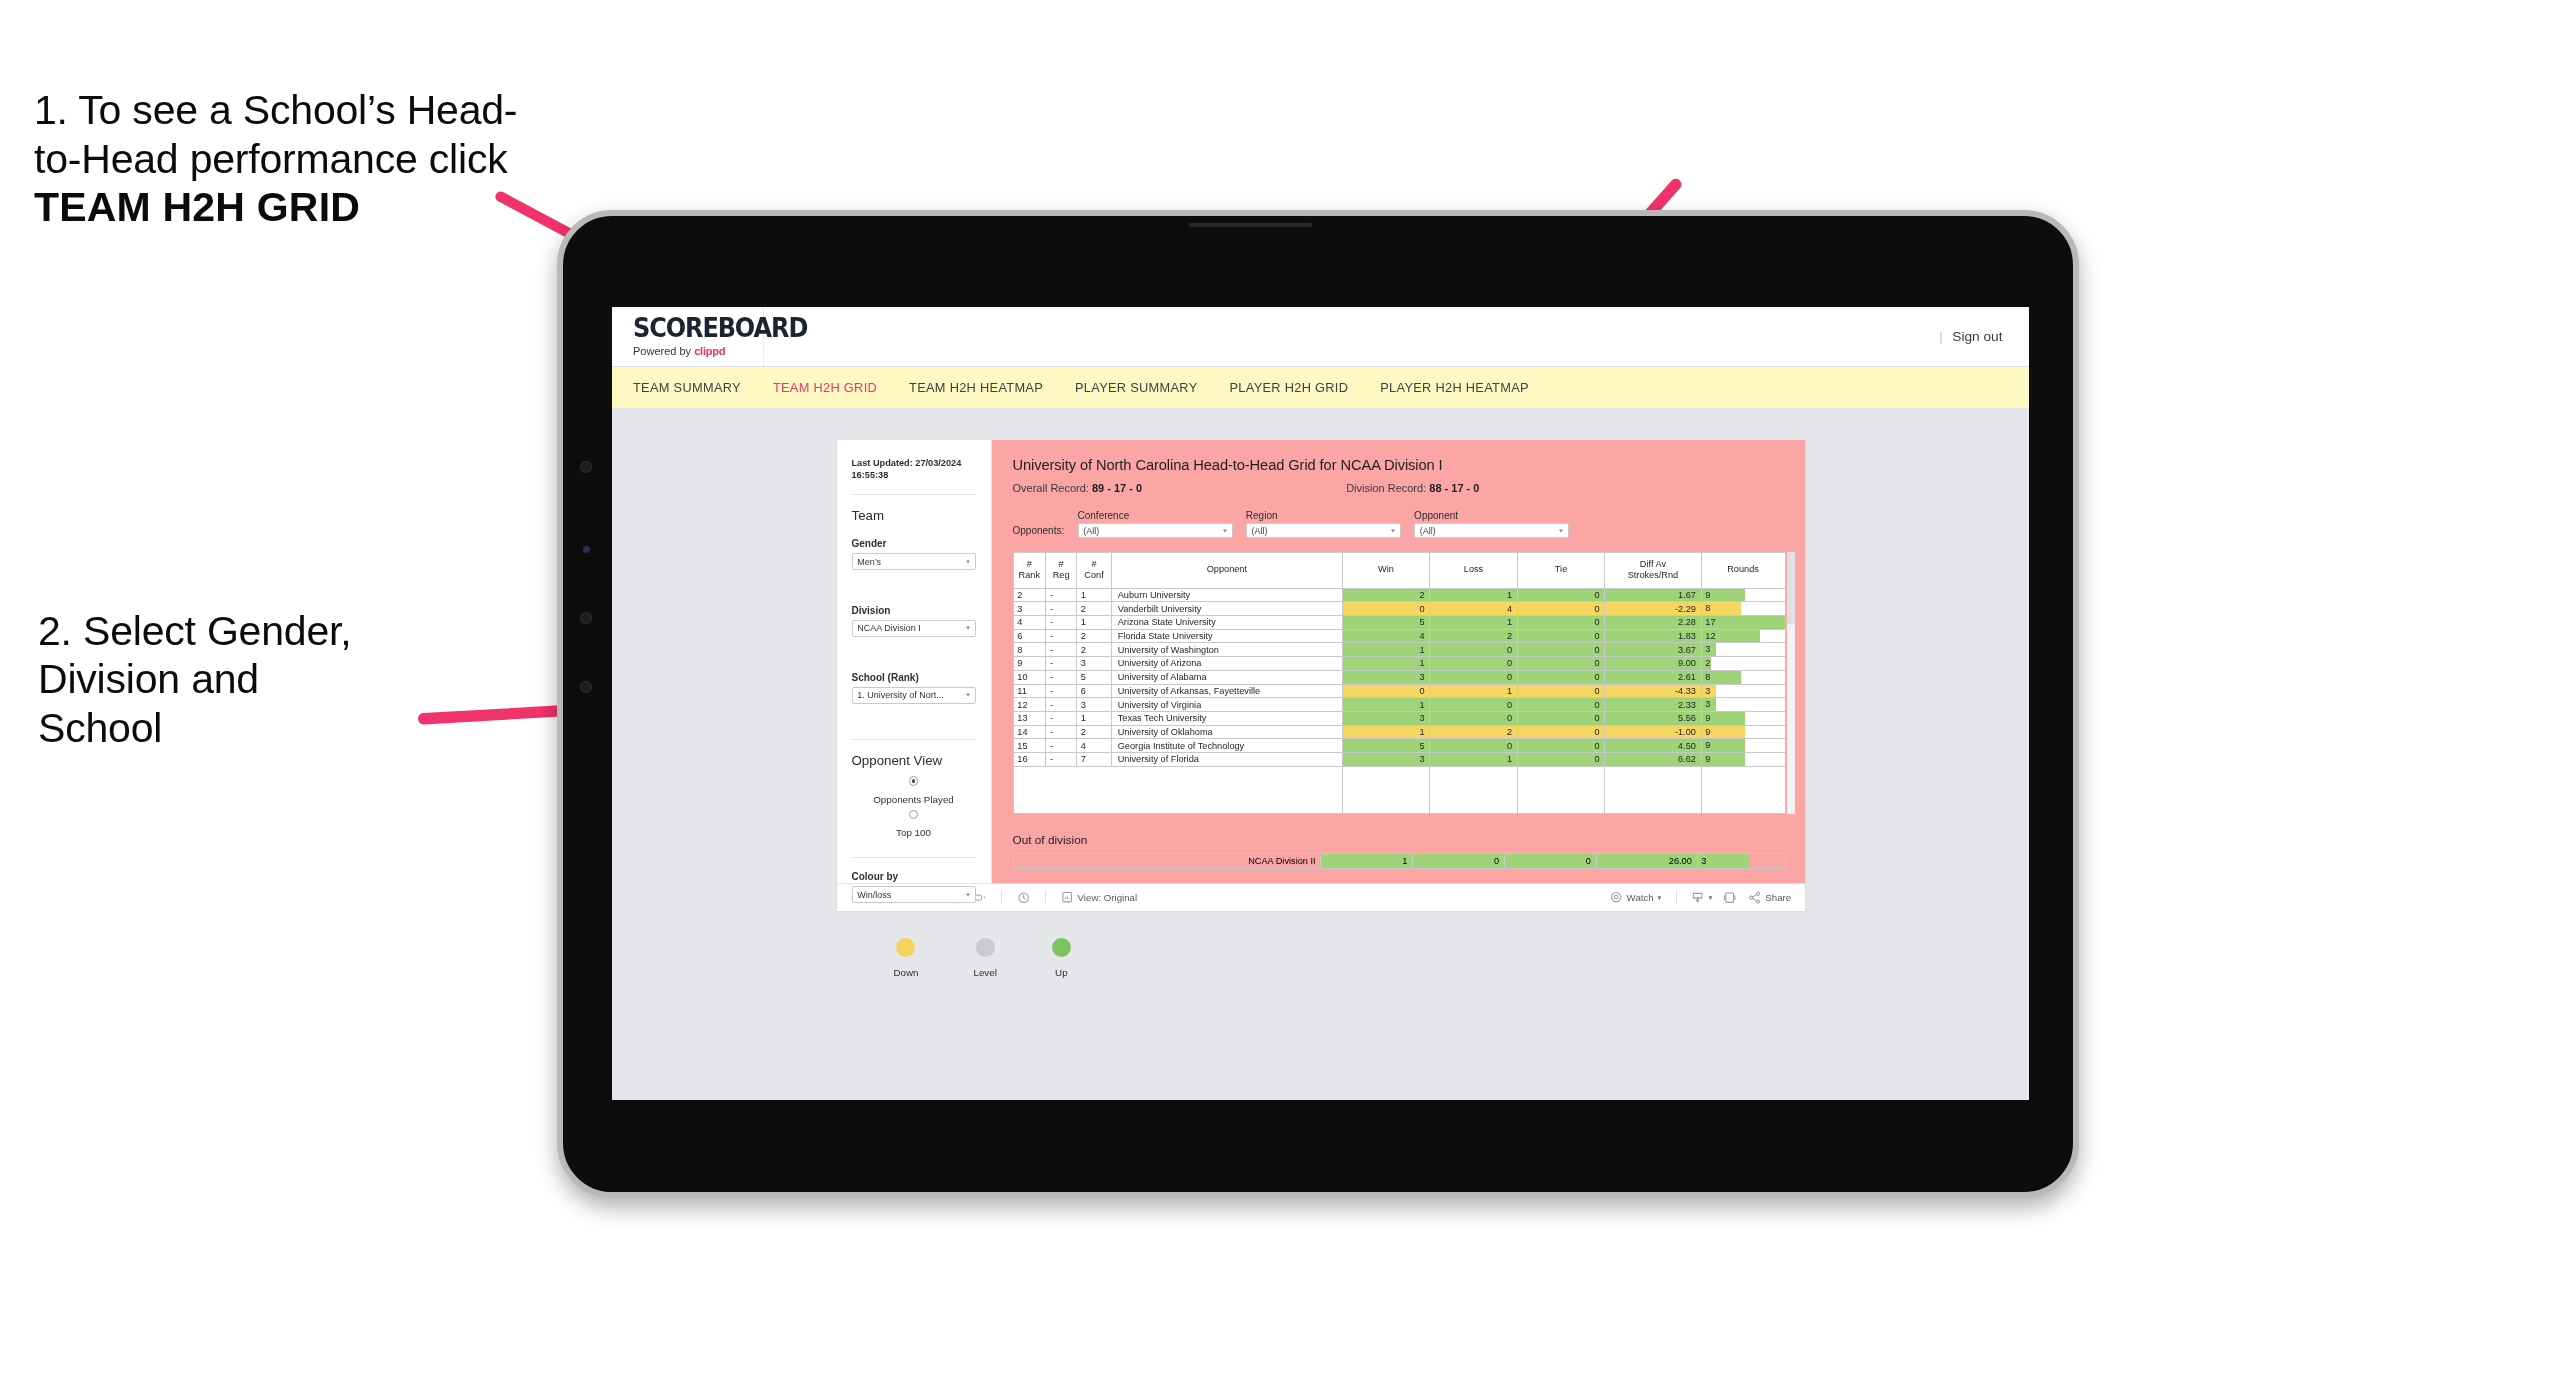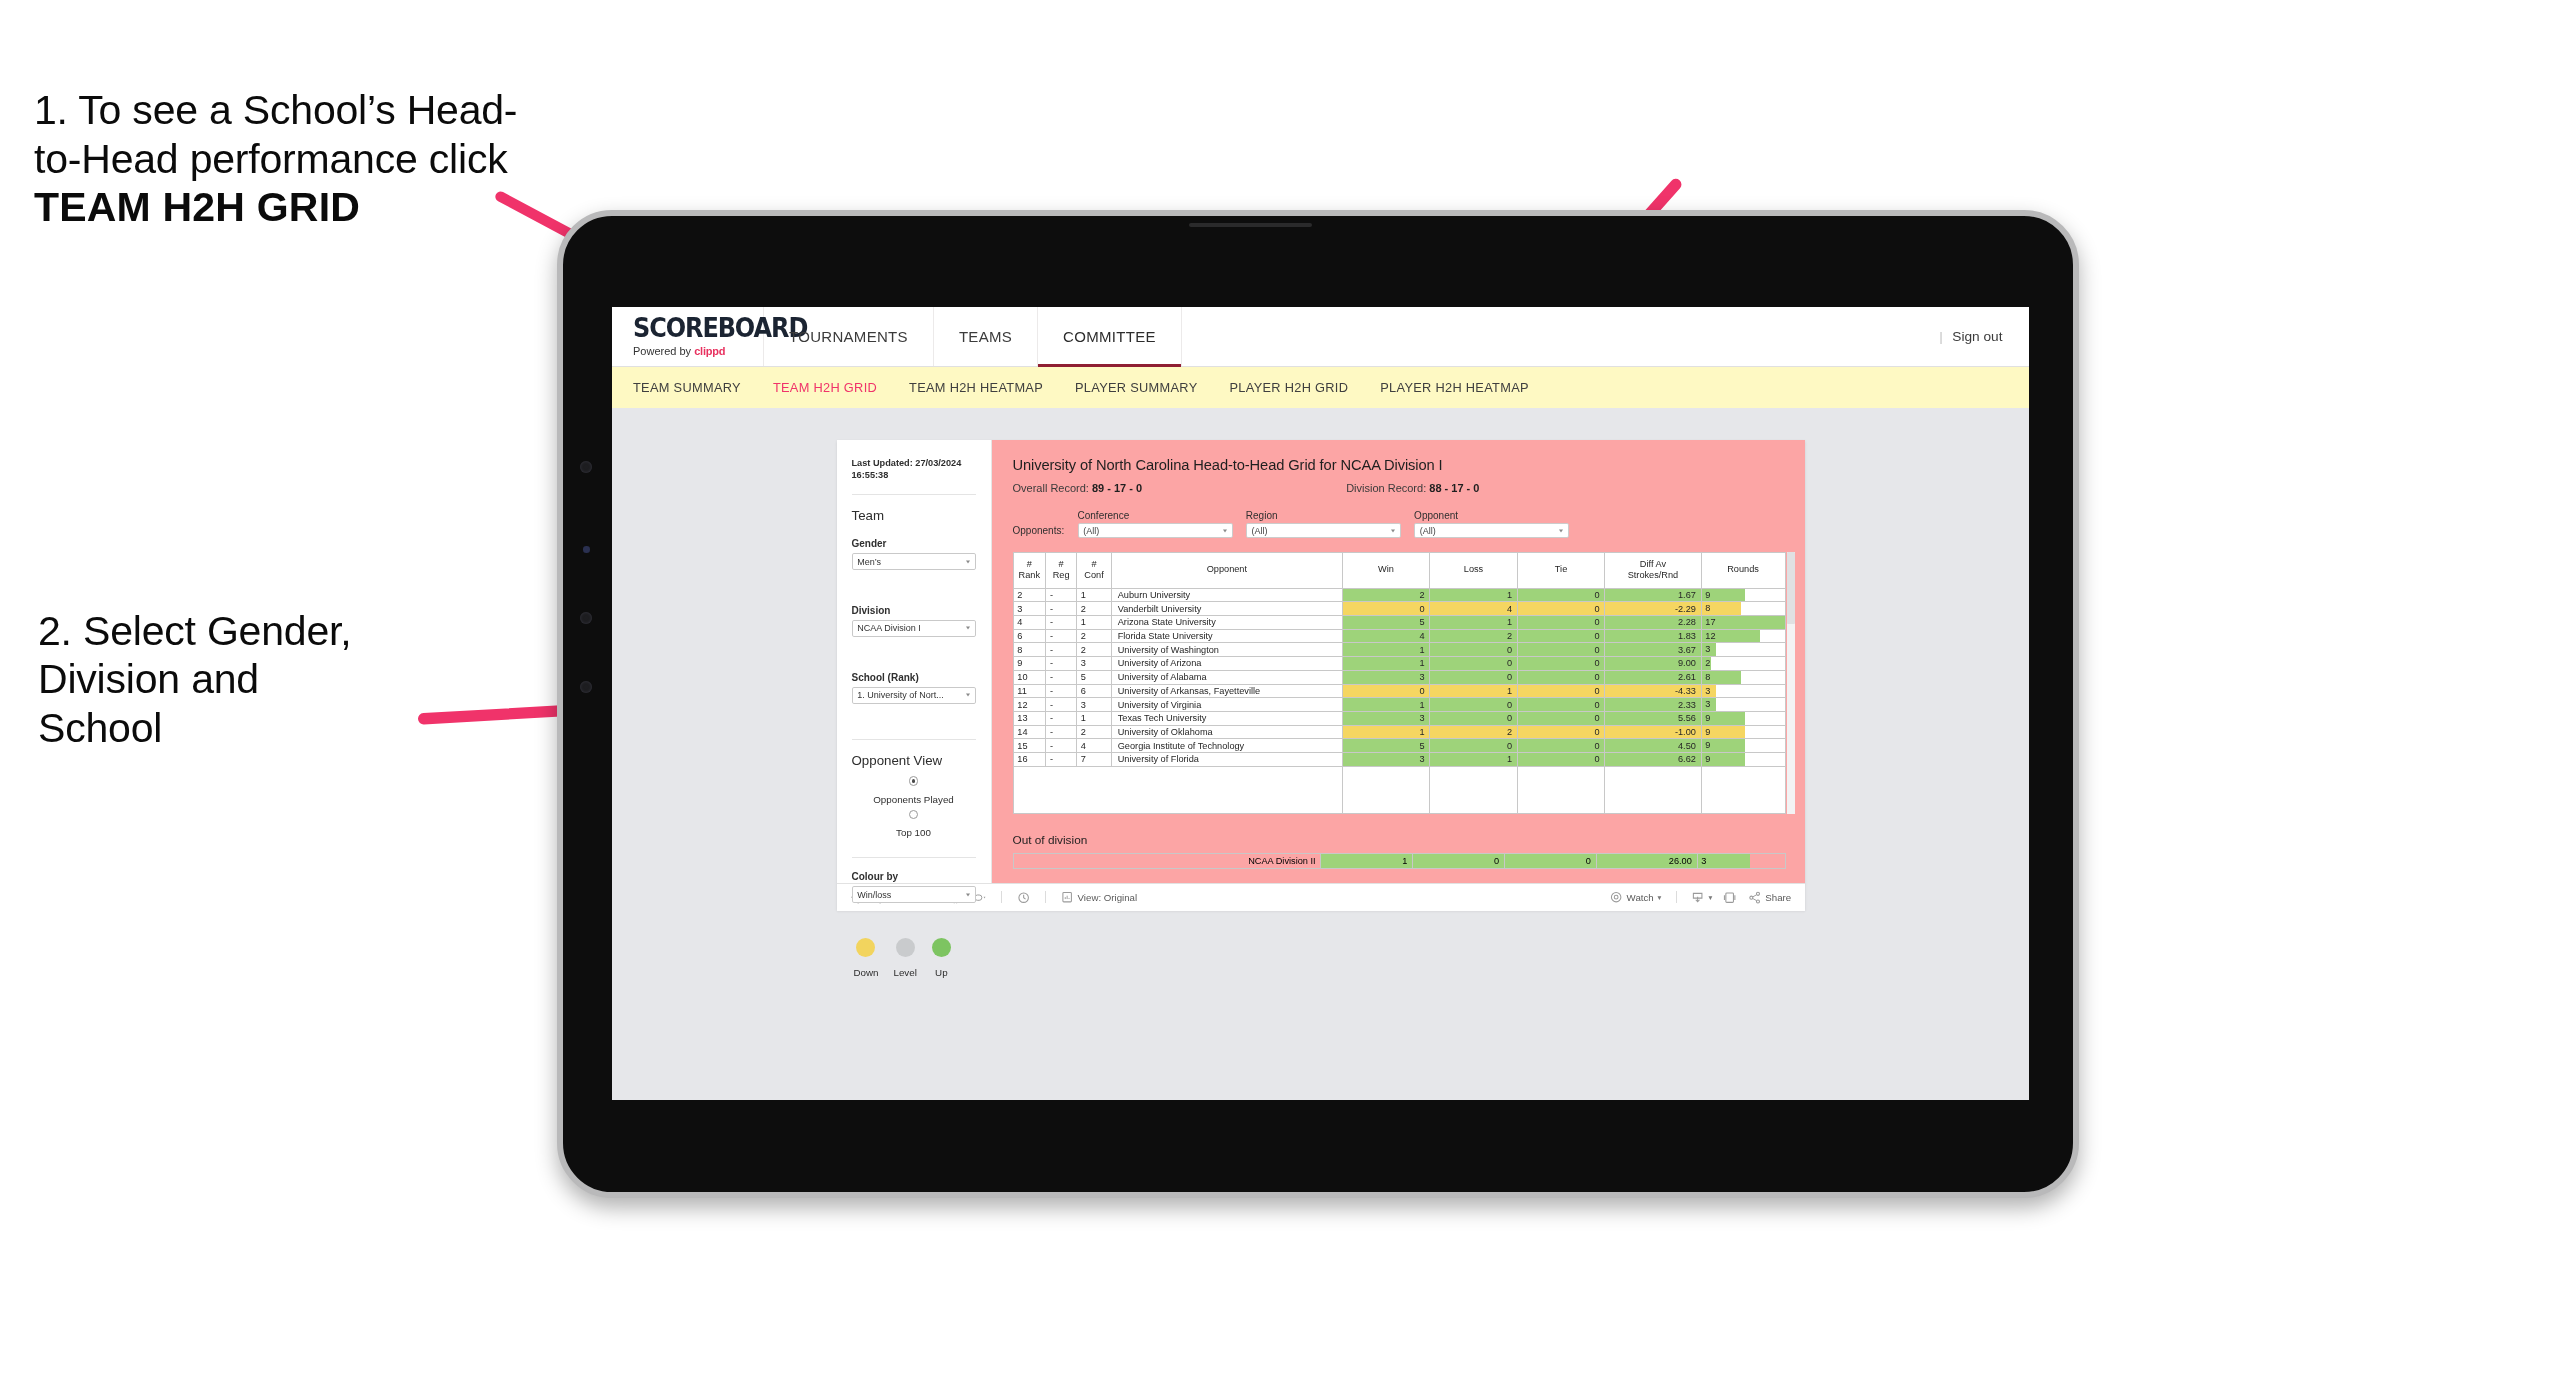--- a/index.html
+++ b/index.html
@@ -141,21 +141,21 @@
   .radio {
     width:9.5px;height:9.5px;border-radius:50%;border:0.9px solid #9a9a9a;background:#fff;
     position:relative; flex-shrink:0;
   }
   .radio.on::after {
     content:""; position:absolute; left:1.9px; top:1.9px; width:3.8px;height:3.8px;
     border-radius:50%; background:#4a4a4a;
   }
   .radio-row span { font-size:9.8px; color:#2f2f2f; }
   .legend { display:flex; gap:15px; margin-top:28.4px; padding-left:1.9px;}
-  .legitem { text-align:center; }
+  .legitem { text-align:center;margin-left:40px; }
   .dot { width:19px;height:19px;border-radius:50%; margin:0 auto 4.7px auto; }
   .legitem span { font-size:9.8px; color:#2d2d2d; }
 
   
   .viz { flex:1; padding: 17px 19px 0 21px; min-width:0; position:relative; }
   .vtitle { font-size:14.7px; color:#1f1f1f; letter-spacing:-0.1px; margin-bottom:8.5px; }
   .recrow { display:flex; margin-bottom: 16px; }
   .rec { font-size:11px; color:#3a3a3a; }
   .rec b { color:#1f1f1f; font-weight:700; }
   .rec.second { margin-left: 204px; }
@@ -252,25 +252,20 @@
     <div class="camdot" style="left:20px; top:330px;"></div>
     <div class="cam" style="left:17px; top:396px;"></div>
     <div class="cam" style="left:17px; top:465px;"></div>
 
     <div class="screen">
 
       <div class="topbar">
         <div class="brand">
           <div class="mark">SCOREBOARD</div>
           <div class="sub"><span>Powered by </span><b>clippd</b></div>
-        </div>
-        <div class="navitems">
-          <div class="navitem">TOURNAMENTS</div>
-          <div class="navitem">TEAMS</div>
-          <div class="navitem active">COMMITTEE</div>
         </div>
         <div class="topright">
           <span class="sep">|</span>
           <span class="signout">Sign out</span>
         </div>
       </div>
 
       <div class="subbar">
         <div class="subitem">TEAM SUMMARY</div>
         <div class="subitem active">TEAM H2H GRID</div>

